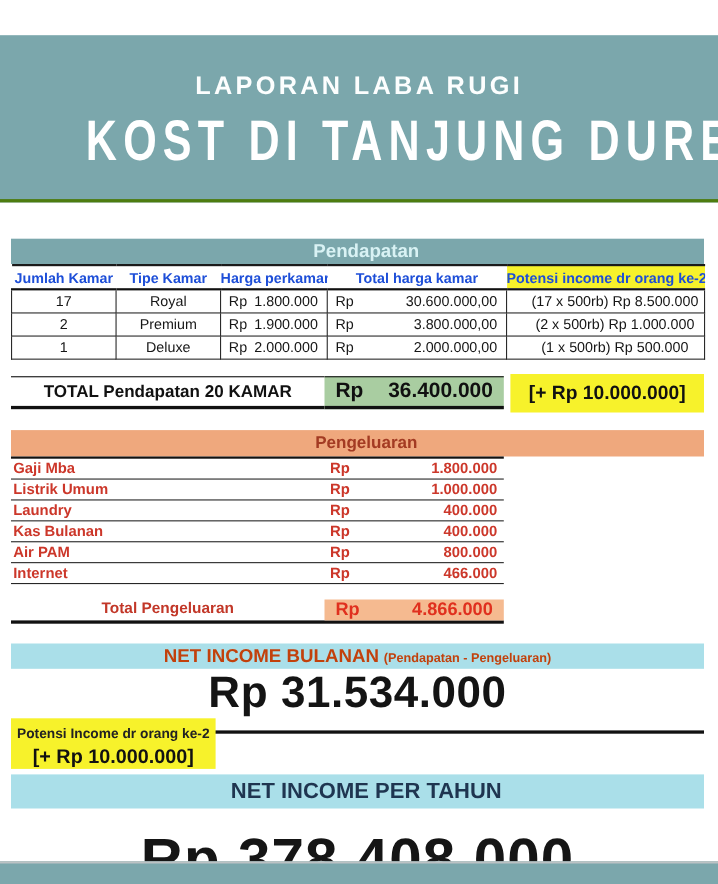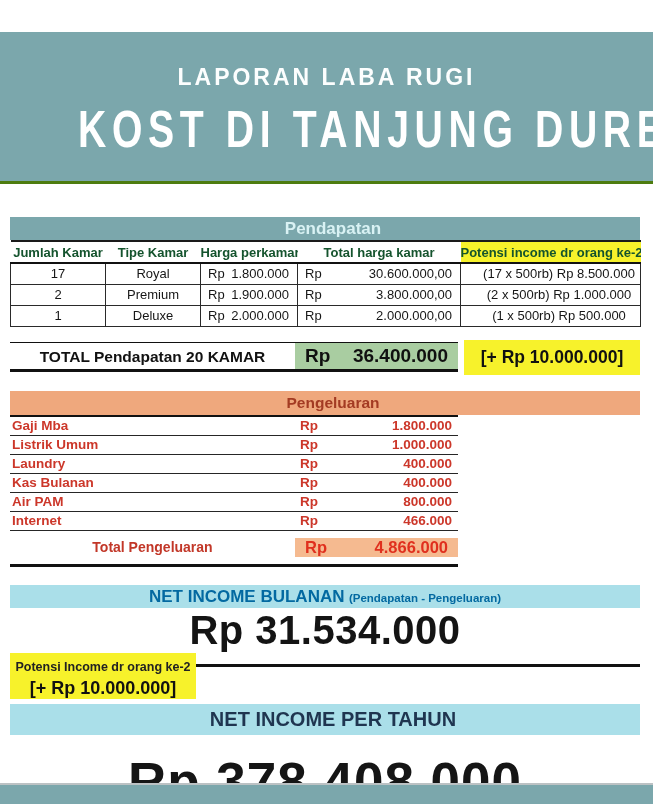--- a/index.html
+++ b/index.html
@@ -74,21 +74,21 @@
   }
   table.pendapatan col.c1 { width: 95px; }
   table.pendapatan col.c2 { width: 95px; }
   table.pendapatan col.c3 { width: 97px; }
   table.pendapatan col.c4 { width: 163px; }
   table.pendapatan col.c5 { width: 180px; }
   table.pendapatan th {
     height: 22px;
     font-size: 13px;
     font-weight: bold;
-    color: #14532d;
+    color: #1d4ed8;
     border-bottom: 2.5px solid #111;
     white-space: nowrap;
     overflow: hidden;
   }
   table.pendapatan th.potensi-h { background: #F7F22B; }
   table.pendapatan td {
     height: 21px;
     font-size: 13px;
     color: #161616;
     border: 1.5px solid #2a2a2a;
@@ -159,21 +159,21 @@
     color: #CC372A;
   }
   .exp-label { width: 290px; padding-left: 2px; }
   .exp-rp { width: 48px; }
   .exp-amount { flex: 1; text-align: right; padding-right: 6px; }
 
   .total-pengeluaran {
     width: 448px;
     display: flex;
     height: 36px;
-    align-items: center;
+    align-items: flex-end;
     border-bottom: 3.5px solid #111;
   }
   .tpg-label {
     width: 285px;
     text-align: center;
     line-height: 24px;
     font-size: 14px;
     font-weight: 600;
     color: #C23728;
   }
@@ -189,21 +189,21 @@
     color: #E0301E;
   }
 
   
   .net-monthly { margin-top: 18px; width: 630px; border-bottom: 3.5px solid #111; }
   .nm-bar {
     height: 23px;
     background: #AADFE9;
     text-align: center;
     line-height: 23px;
-    color: #0369a1;
+    color: #c2410c;
     white-space: nowrap;
   }
   .nm-bar .nm-title { font-size: 17px; font-weight: bold; }
   .nm-bar .nm-sub { font-size: 11.5px; font-weight: bold; }
   .nm-body { display: flex; height: 56px; flex-direction: column; }
   .nm-amount {
     flex: 1;
     display: flex;
     align-items: center;
     justify-content: center;

